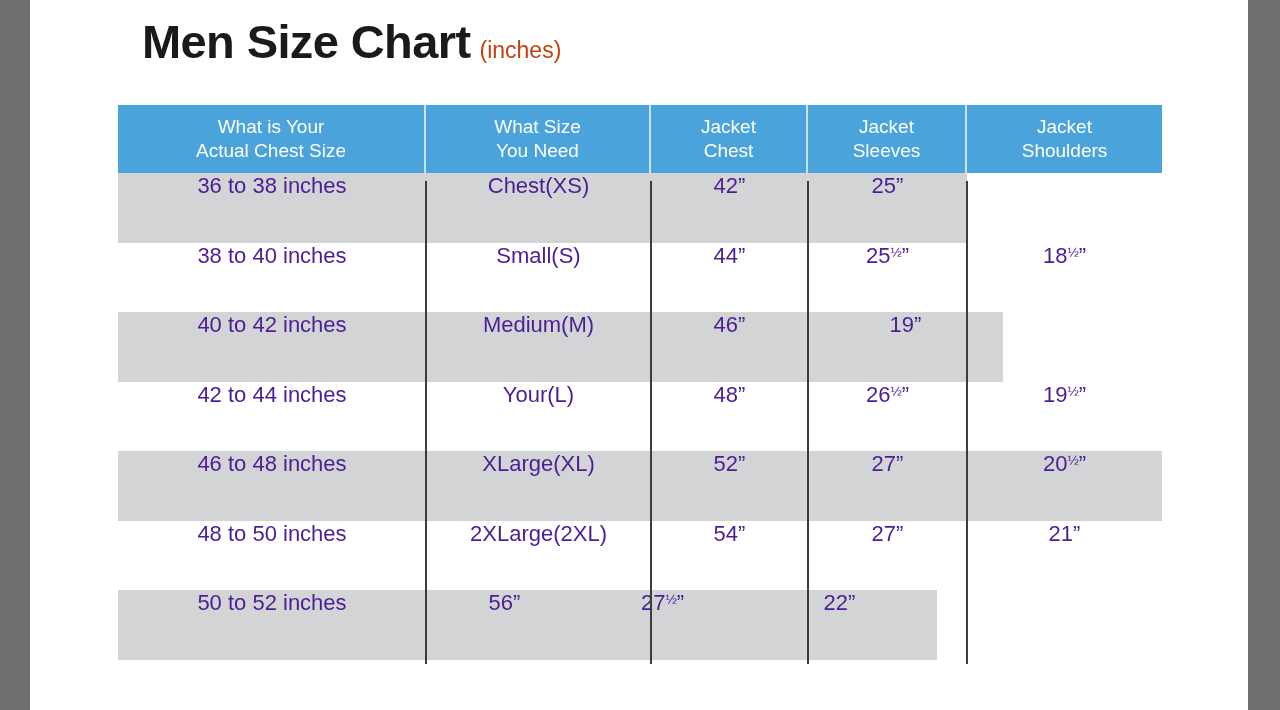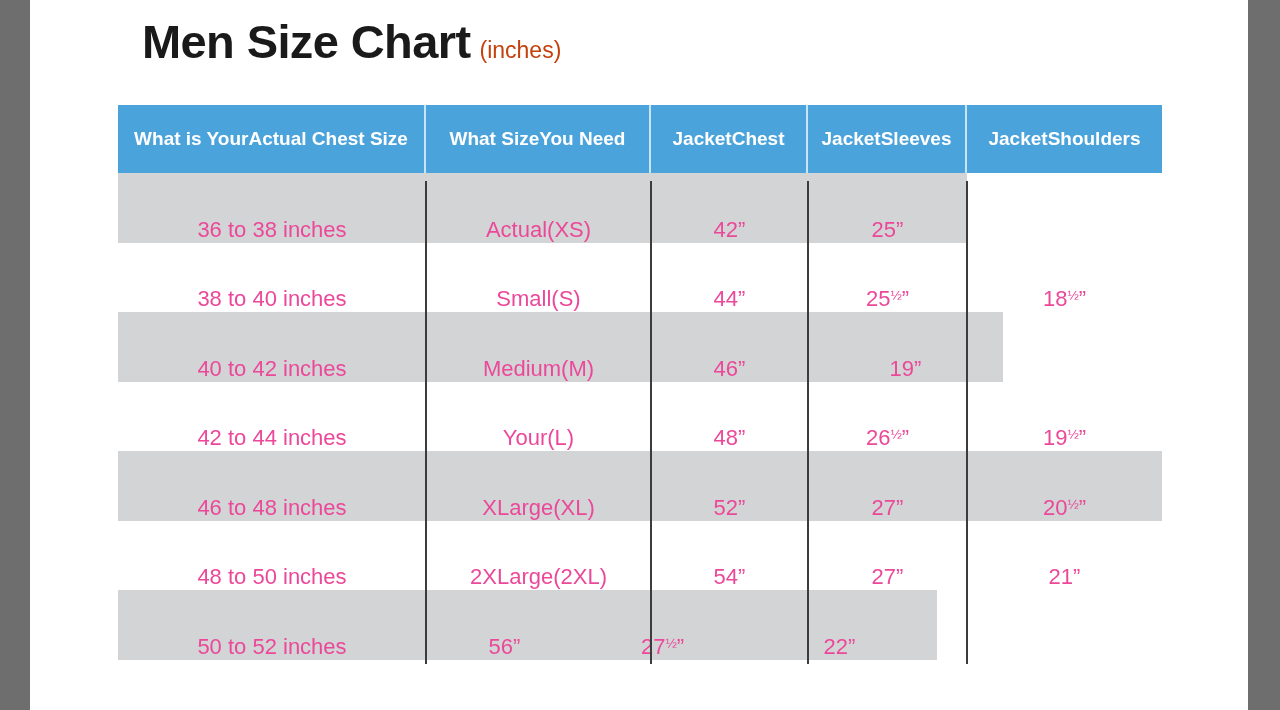--- a/index.html
+++ b/index.html
@@ -69,46 +69,45 @@
     display: flex;
     height: 68px;
     background: #4ba3dc;
   }
   .th {
     color: #ffffff;
     font-size: 19px;
     line-height: 24px;
     text-align: center;
     display: flex;
-    flex-direction: row;
+    flex-direction: column;
     justify-content: center;
     align-items: center;
     box-sizing: border-box;
     border-right: 2px solid #c9e4f6;
-    font-weight: bold;
   }
   .th:last-child { border-right: none; }
   .th .l2 { display: block; }
 
   .tbody { position: relative; }
 
   .tr {
     display: flex;
     height: 69.5px;
   }
   .tr.shaded .td-bg { background: #d2d4d6; }
 
   .td {
     position: relative;
     display: flex;
-    align-items: flex-end;
+    align-items: flex-start;
     justify-content: center;
     box-sizing: border-box;
     font-size: 22px;
-    color: #ec4899;
+    color: #4c1d95;
   }
   .td-bg {
     position: absolute;
     left: 0; right: 0; top: 0; bottom: 0;
     background: transparent;
   }
   .td-text {
     position: relative;
     z-index: 2;
   }
@@ -175,21 +174,21 @@
     </div>
 
     <div class="tbody" id="tbody">
         <div class="tr shaded">
           <div class="td c0">
             <div class="td-bg"></div>
             <span class="td-text">36 to 38 inches</span>
           </div>
           <div class="td c1">
             <div class="td-bg"></div>
-            <span class="td-text">Actual(XS)</span>
+            <span class="td-text">Chest(XS)</span>
           </div>
           <div class="td c2">
             <div class="td-bg"></div>
             <span class="td-text">42”</span>
           </div>
           <div class="td c3">
             <div class="td-bg"></div>
             <span class="td-text">25”</span>
           </div>
         </div>

